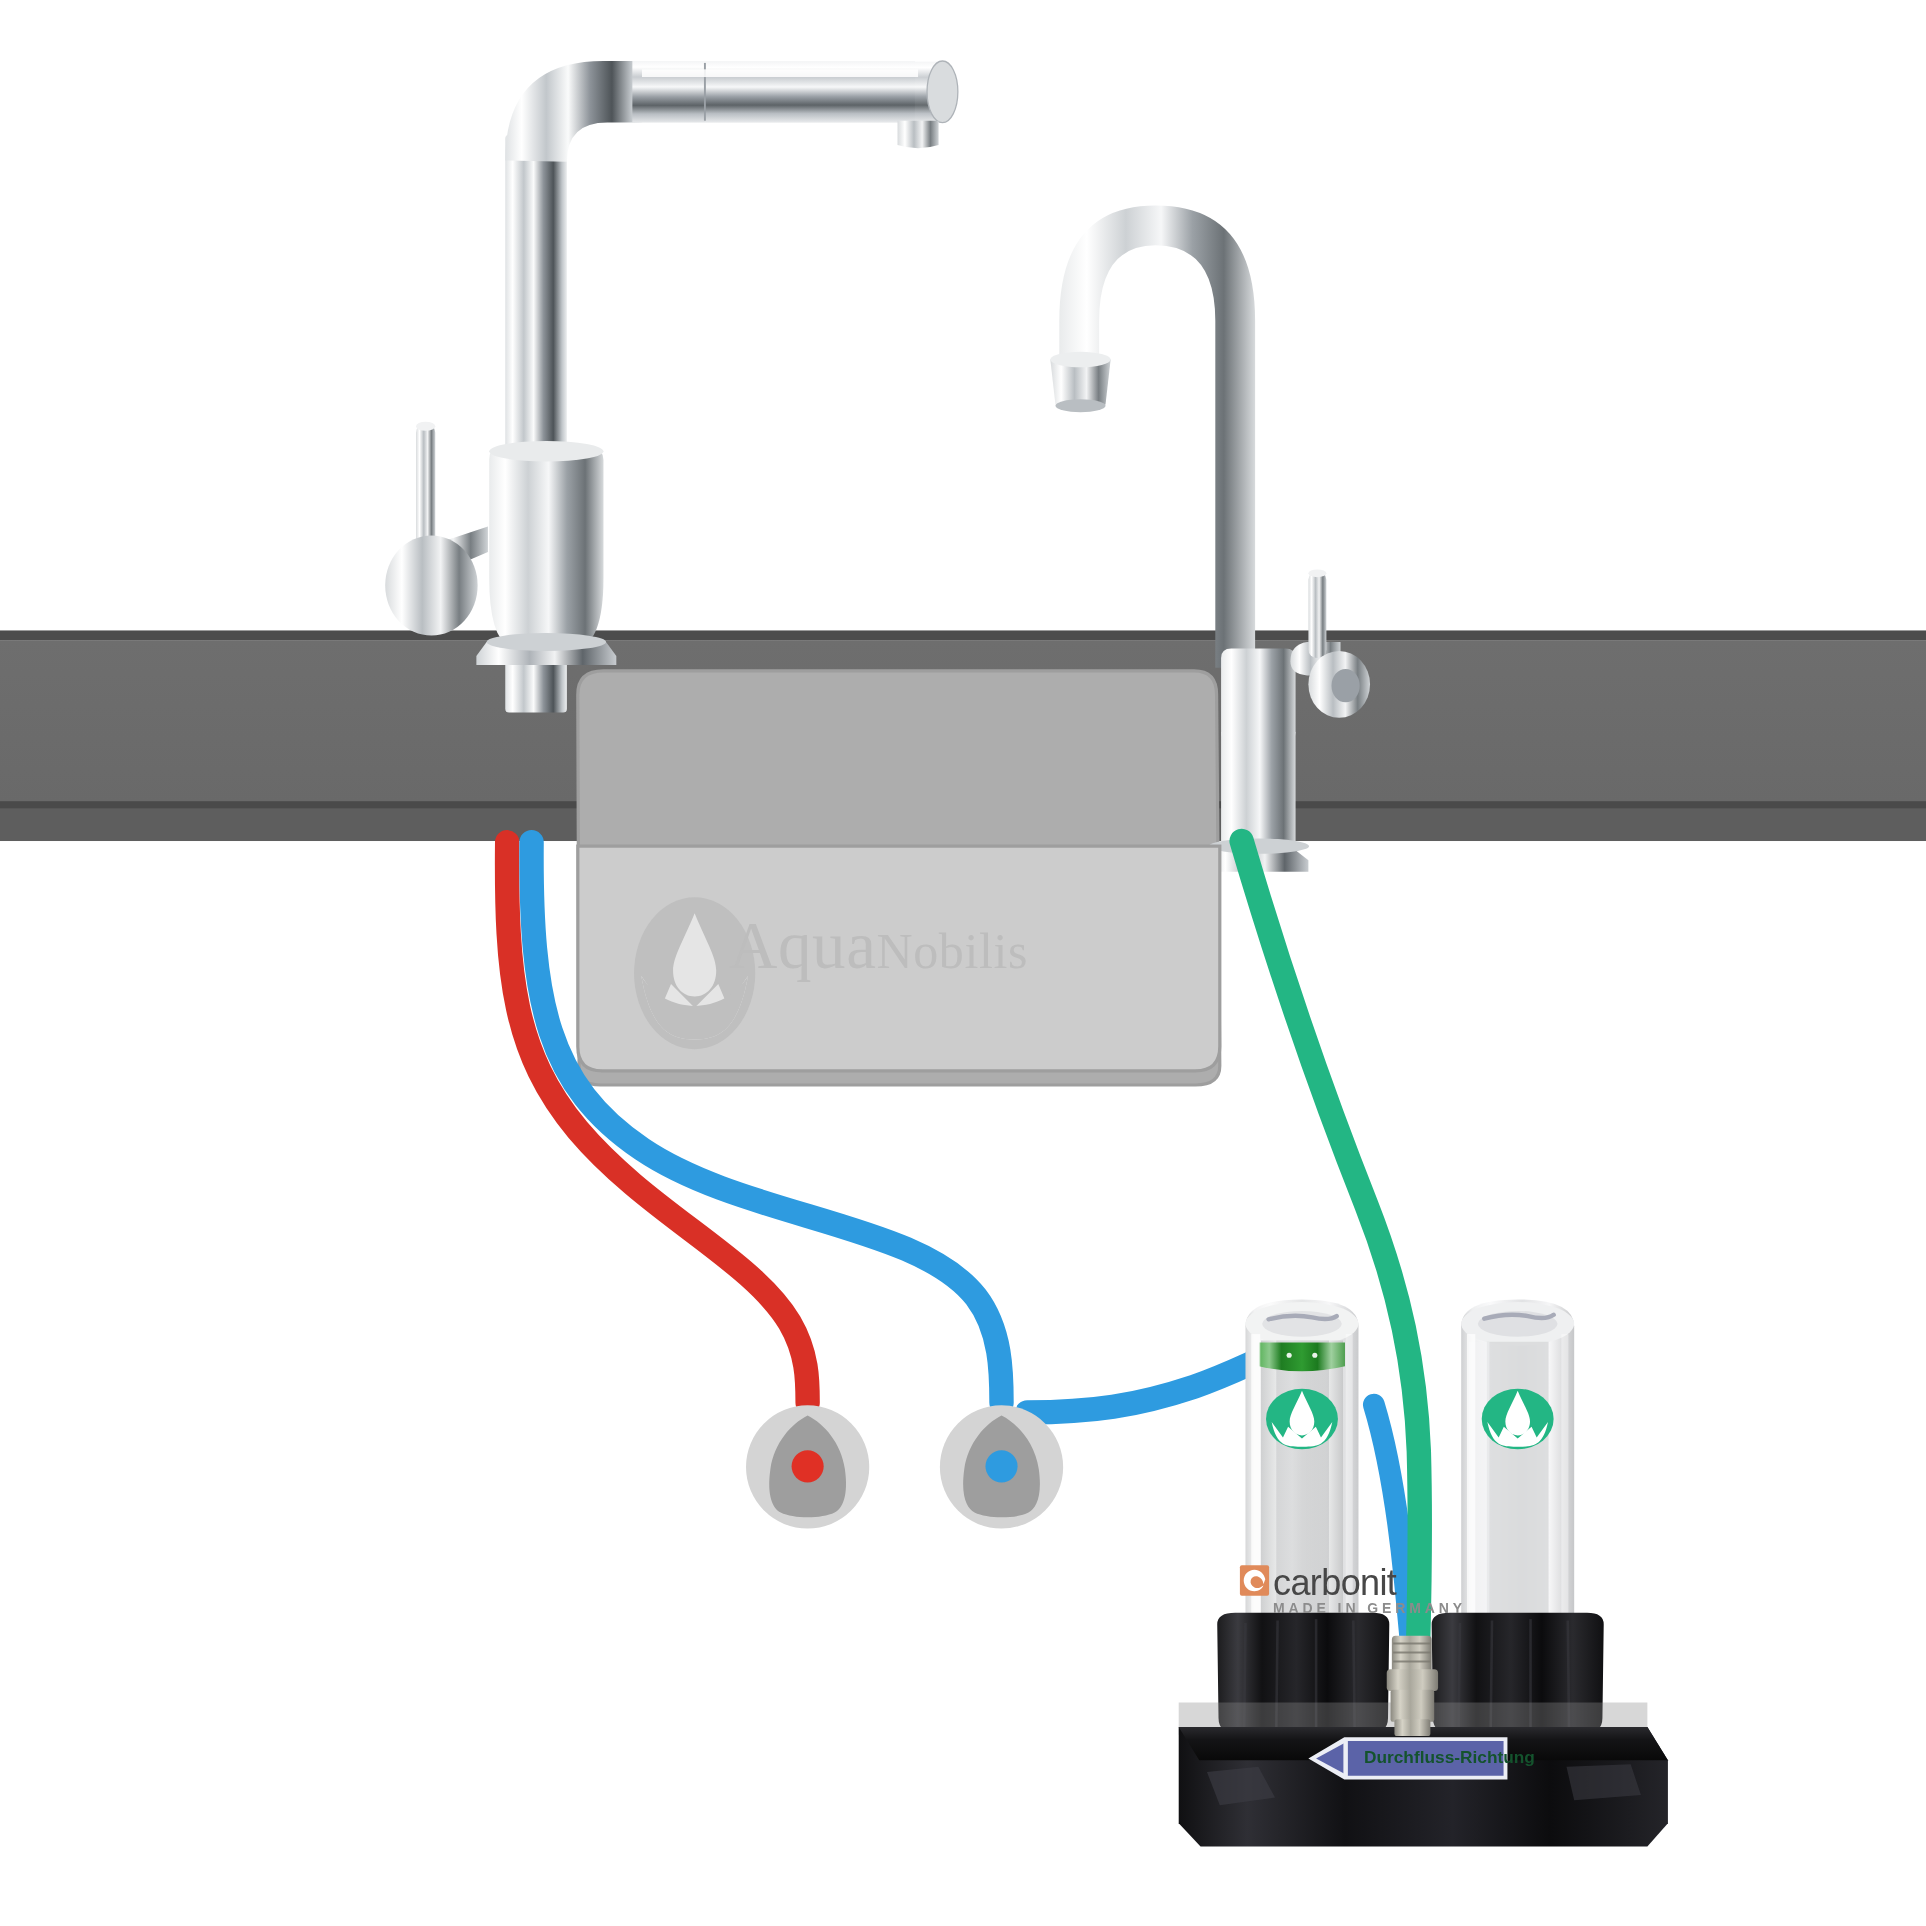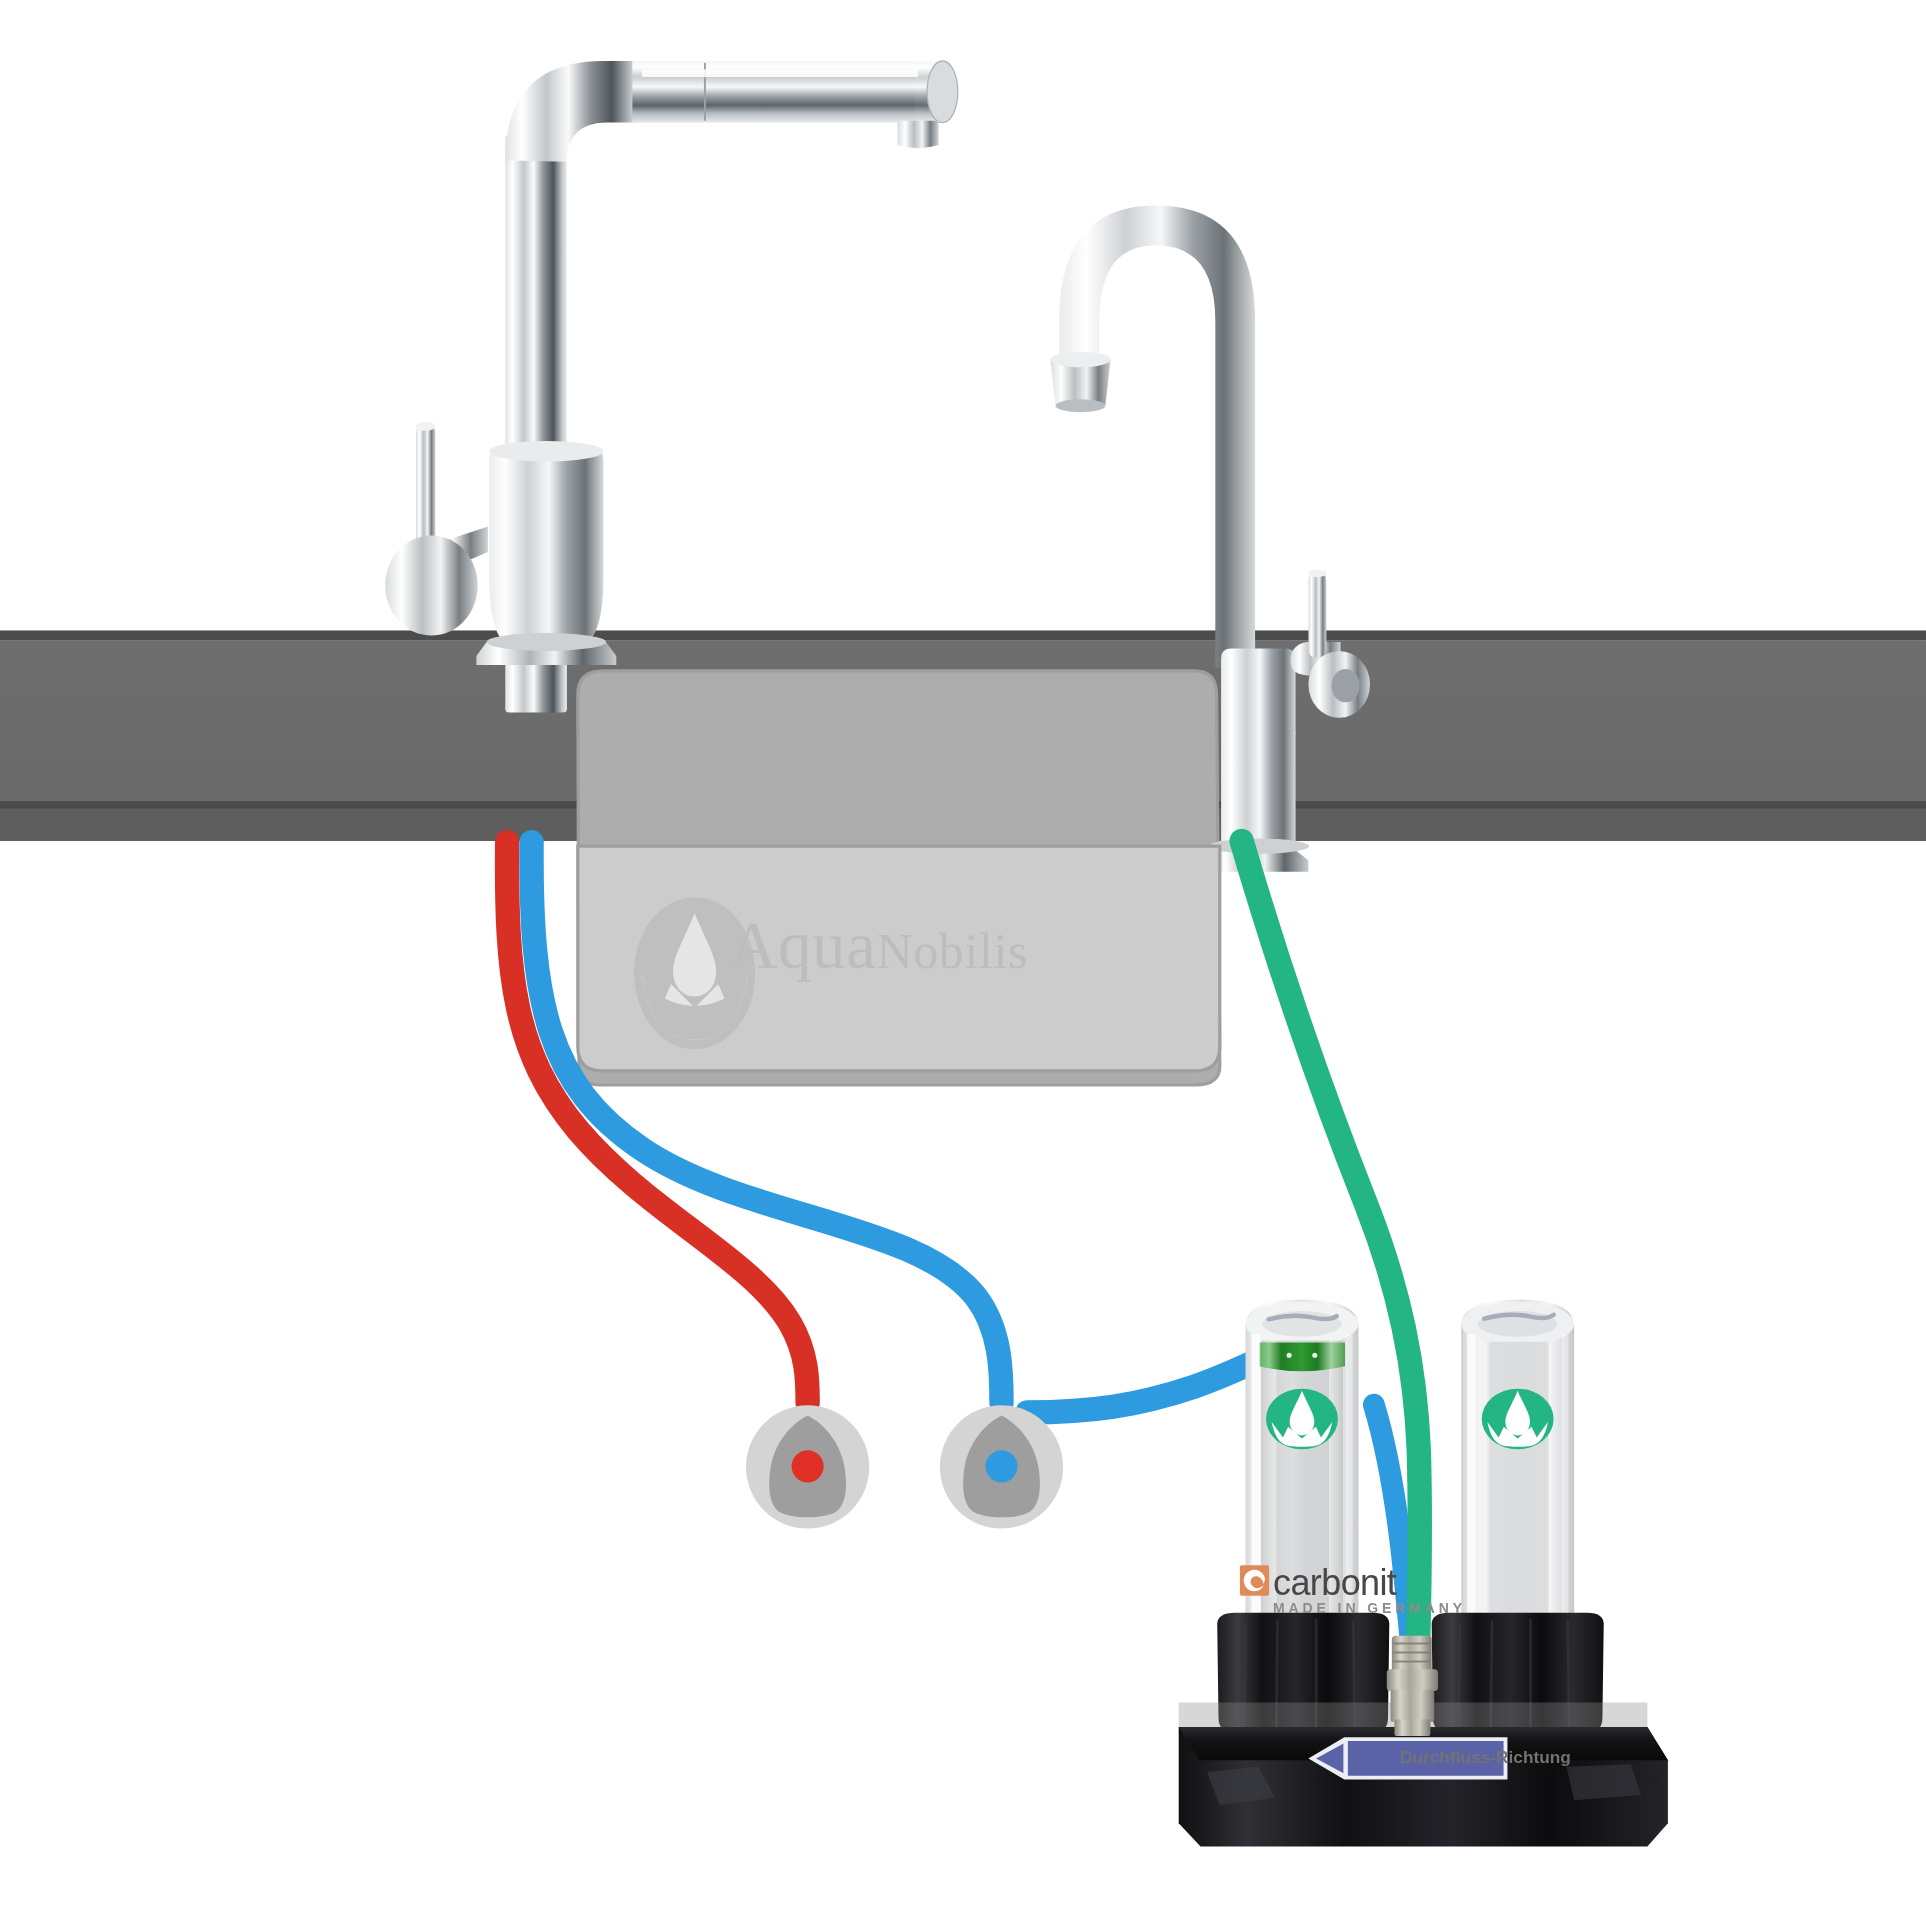--- a/index.html
+++ b/index.html
@@ -37,25 +37,25 @@
     left:1273px;top:1600px;
     font-family:"Liberation Sans", sans-serif;
     font-size:14px;
     font-weight:700;
     letter-spacing:3.9px;
     color:#8c8c8c;
   }
 
   
   #flow-word{
-    left:1400px;top:1747px;
+    left:1364px;top:1747px;
     font-family:"Liberation Sans", sans-serif;
     font-size:17.3px;
     font-weight:700;
-    color:#737373;
+    color:#14532d;
     letter-spacing:0px;
   }
 </style>
 </head>
 <body>
 
 <div id="stage">
 
 <svg viewBox="0 0 3000 3000" xmlns="http://www.w3.org/2000/svg">
   <defs>

